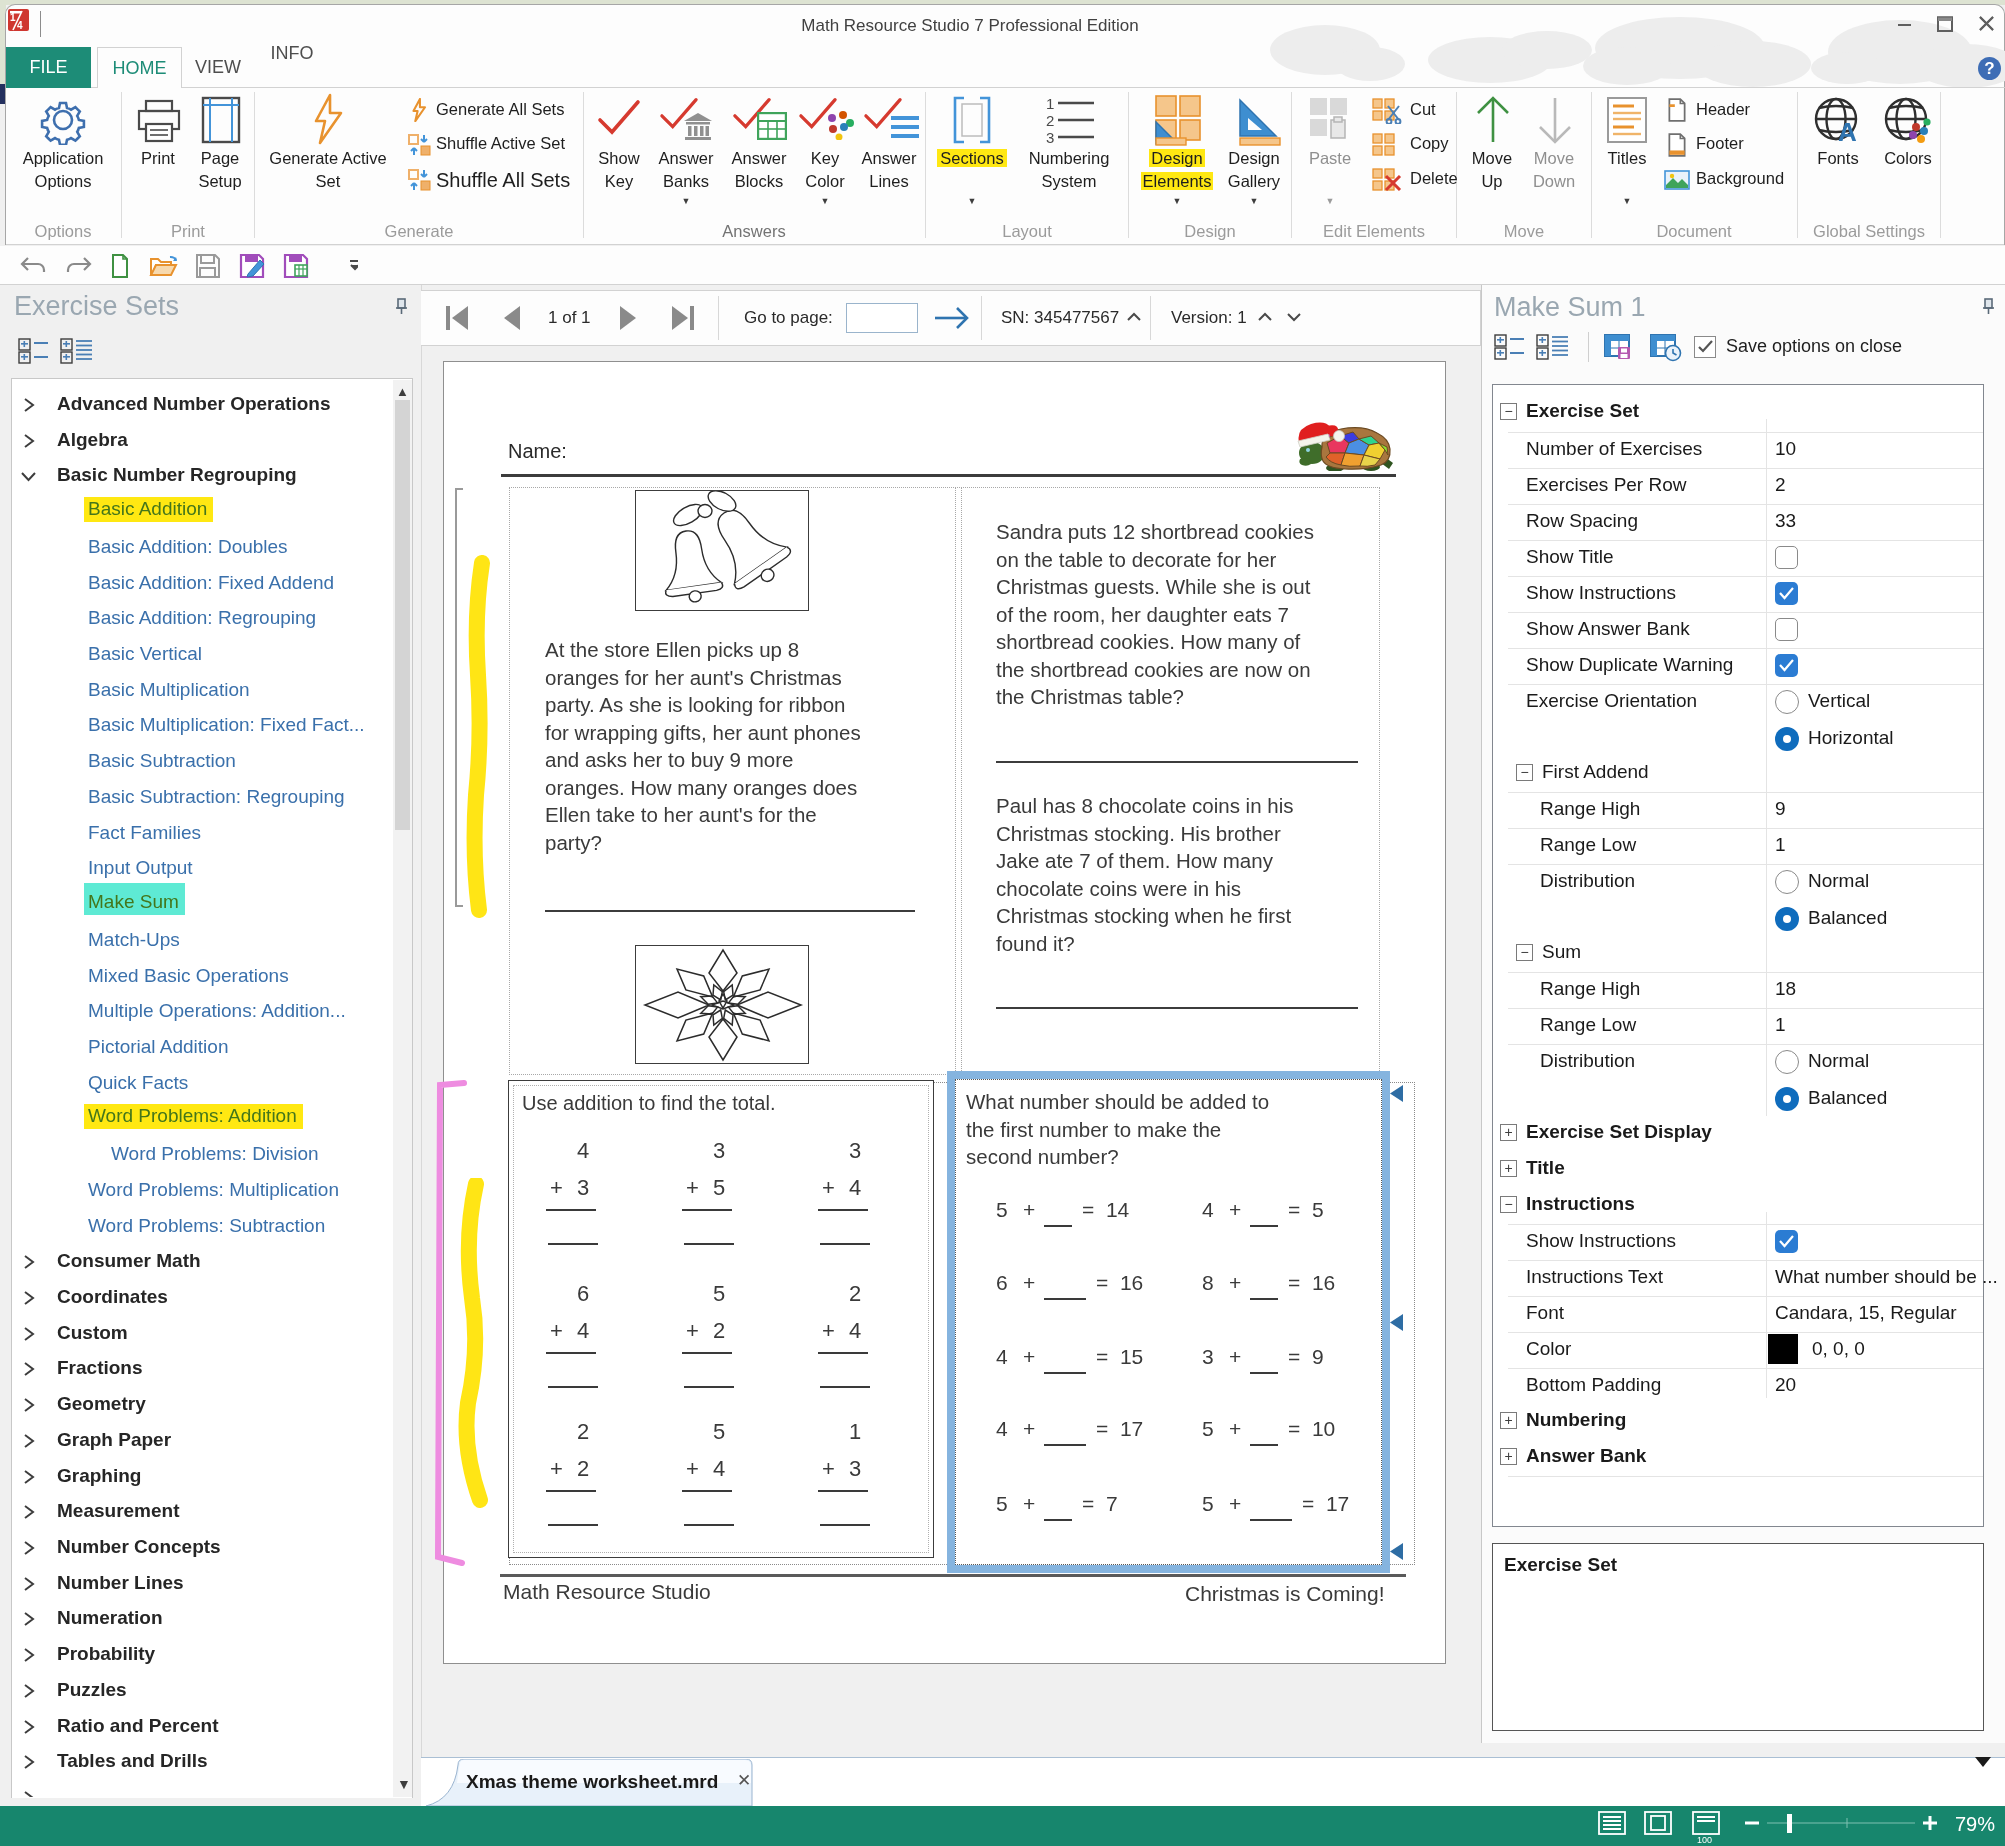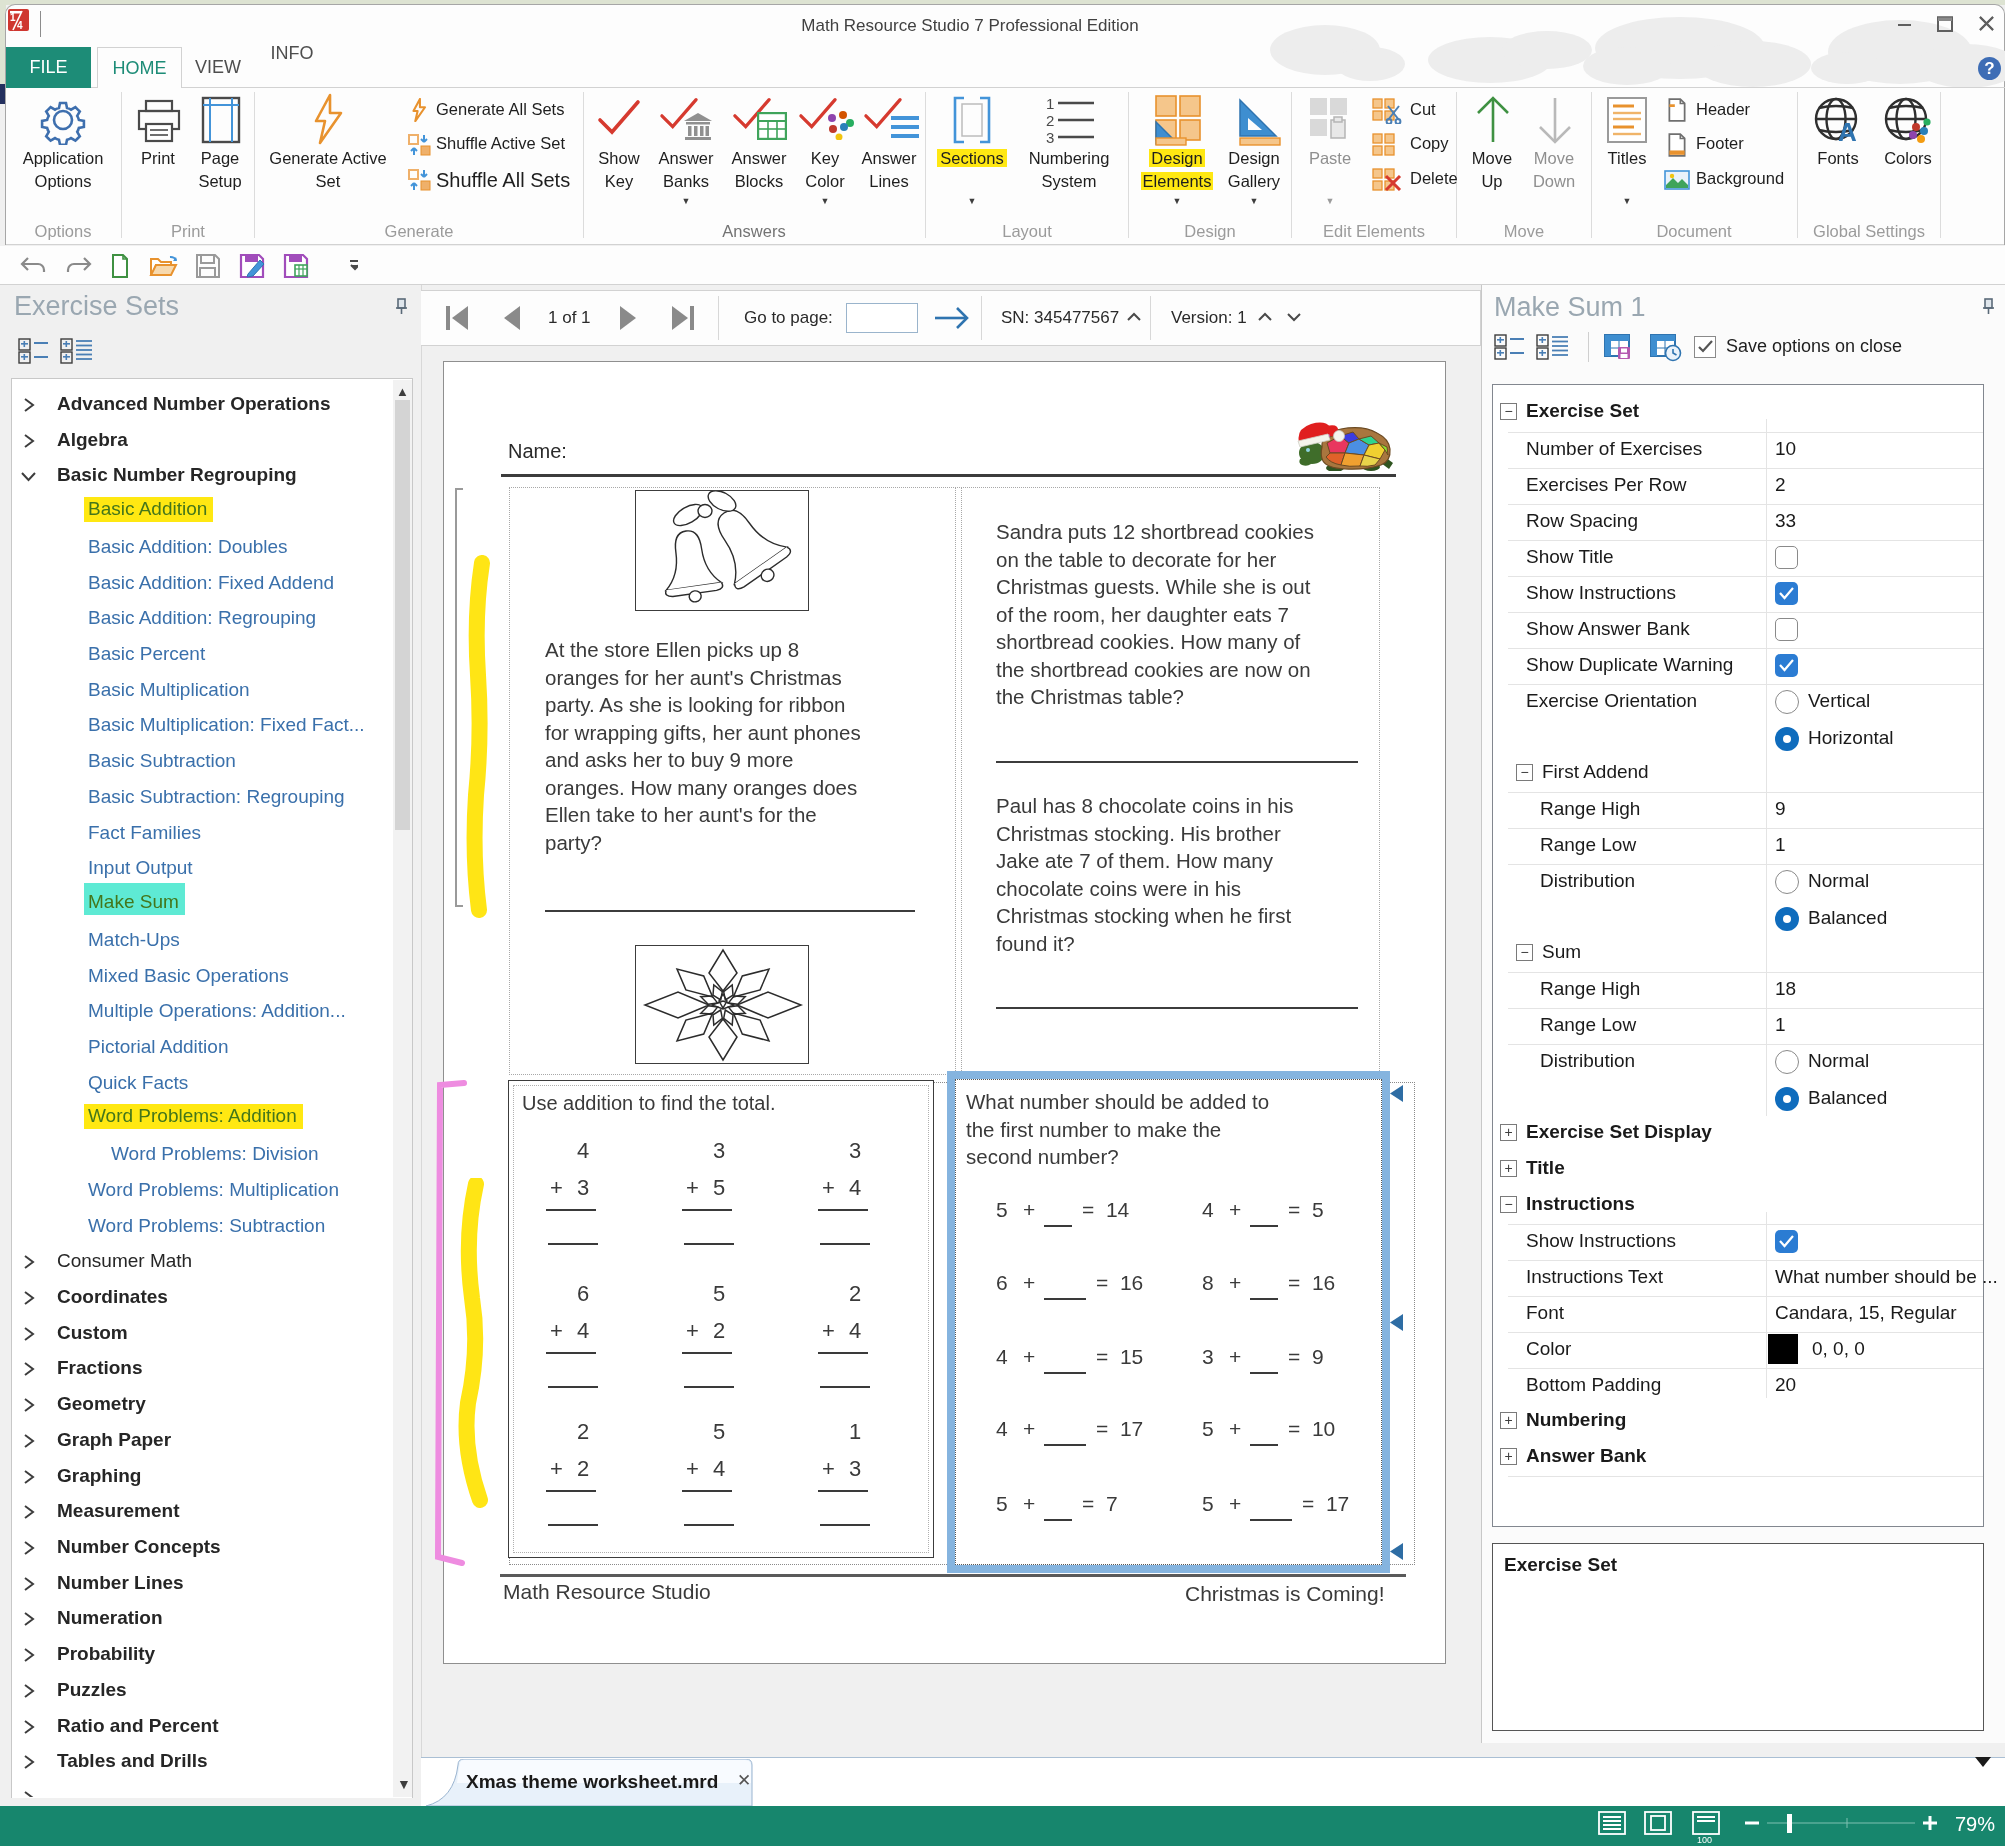--- a/index.html
+++ b/index.html
@@ -483,41 +483,41 @@
     </svg>
 <div class="ab" style="left:57px;top:428.72px;font-size:19px;font-weight:bold;color:#262626;">Algebra</div>
 <svg class="ab" style="left:20px;top:470.44000000000005px;" width="17" height="13" viewBox="0 0 17 13">
       <path d="M2 3 L8.5 10 L15 3" stroke="#3d3d3d" stroke-width="2" fill="none"></path>
     </svg>
 <div class="ab" style="left:57px;top:464.44000000000005px;font-size:19px;font-weight:bold;color:#262626;">Basic Number Regrouping</div>
 <div class="ab" style="left:84px;top:498.1600000000001px;font-size:19px;color:#44761b;"><span style="background:#ffe812;padding:1px 6px 3px 4px;">Basic Addition</span></div>
 <div class="ab" style="left:88px;top:535.8800000000001px;font-size:19px;color:#3a70ab;">Basic Addition: Doubles</div>
 <div class="ab" style="left:88px;top:571.6000000000001px;font-size:19px;color:#3a70ab;">Basic Addition: Fixed Addend</div>
 <div class="ab" style="left:88px;top:607.3200000000002px;font-size:19px;color:#3a70ab;">Basic Addition: Regrouping</div>
-<div class="ab" style="left:88px;top:643.0400000000002px;font-size:19px;color:#3a70ab;">Basic Percent</div>
+<div class="ab" style="left:88px;top:643.0400000000002px;font-size:19px;color:#3a70ab;">Basic Vertical</div>
 <div class="ab" style="left:88px;top:678.7600000000002px;font-size:19px;color:#3a70ab;">Basic Multiplication</div>
 <div class="ab" style="left:88px;top:714.4800000000002px;font-size:19px;color:#3a70ab;">Basic Multiplication: Fixed Fact...</div>
 <div class="ab" style="left:88px;top:750.2000000000003px;font-size:19px;color:#3a70ab;">Basic Subtraction</div>
 <div class="ab" style="left:88px;top:785.9200000000003px;font-size:19px;color:#3a70ab;">Basic Subtraction: Regrouping</div>
 <div class="ab" style="left:88px;top:821.6400000000003px;font-size:19px;color:#3a70ab;">Fact Families</div>
 <div class="ab" style="left:88px;top:857.3600000000004px;font-size:19px;color:#3a70ab;">Input Output</div>
 <div class="ab" style="left:84px;top:891.0800000000004px;font-size:19px;color:#44761b;"><span style="background:#5eead4;padding:8px 6px 3px 4px;">Make Sum</span></div>
 <div class="ab" style="left:88px;top:928.8000000000004px;font-size:19px;color:#3a70ab;">Match-Ups</div>
 <div class="ab" style="left:88px;top:964.5200000000004px;font-size:19px;color:#3a70ab;">Mixed Basic Operations</div>
 <div class="ab" style="left:88px;top:1000.2400000000005px;font-size:19px;color:#3a70ab;">Multiple Operations: Addition...</div>
 <div class="ab" style="left:88px;top:1035.9600000000005px;font-size:19px;color:#3a70ab;">Pictorial Addition</div>
 <div class="ab" style="left:88px;top:1071.6800000000005px;font-size:19px;color:#3a70ab;">Quick Facts</div>
 <div class="ab" style="left:84px;top:1105.4000000000005px;font-size:19px;color:#44761b;"><span style="background:#ffe812;padding:1px 6px 3px 4px;">Word Problems: Addition</span></div>
 <div class="ab" style="left:88px;top:1143.1200000000006px;font-size:19px;color:#3a70ab;margin-left:23px;">Word Problems: Division</div>
 <div class="ab" style="left:88px;top:1178.8400000000006px;font-size:19px;color:#3a70ab;">Word Problems: Multiplication</div>
 <div class="ab" style="left:88px;top:1214.5600000000006px;font-size:19px;color:#3a70ab;">Word Problems: Subtraction</div>
 <svg class="ab" style="left:22px;top:1254.2800000000007px;" width="14" height="16" viewBox="0 0 14 16">
       <path d="M3 2 L11 8 L3 14" stroke="#3d3d3d" stroke-width="2" fill="none"></path>
     </svg>
-<div class="ab" style="left:57px;top:1250.2800000000007px;font-size:19px;font-weight:normal;color:#262626;">Consumer Math</div>
+<div class="ab" style="left:57px;top:1250.2800000000007px;font-size:19px;font-weight:bold;color:#262626;">Consumer Math</div>
 <svg class="ab" style="left:22px;top:1290.0000000000007px;" width="14" height="16" viewBox="0 0 14 16">
       <path d="M3 2 L11 8 L3 14" stroke="#3d3d3d" stroke-width="2" fill="none"></path>
     </svg>
 <div class="ab" style="left:57px;top:1286.0000000000007px;font-size:19px;font-weight:bold;color:#262626;">Coordinates</div>
 <svg class="ab" style="left:22px;top:1325.7200000000007px;" width="14" height="16" viewBox="0 0 14 16">
       <path d="M3 2 L11 8 L3 14" stroke="#3d3d3d" stroke-width="2" fill="none"></path>
     </svg>
 <div class="ab" style="left:57px;top:1321.7200000000007px;font-size:19px;font-weight:bold;color:#262626;">Custom</div>
 <svg class="ab" style="left:22px;top:1361.4400000000007px;" width="14" height="16" viewBox="0 0 14 16">
       <path d="M3 2 L11 8 L3 14" stroke="#3d3d3d" stroke-width="2" fill="none"></path>

